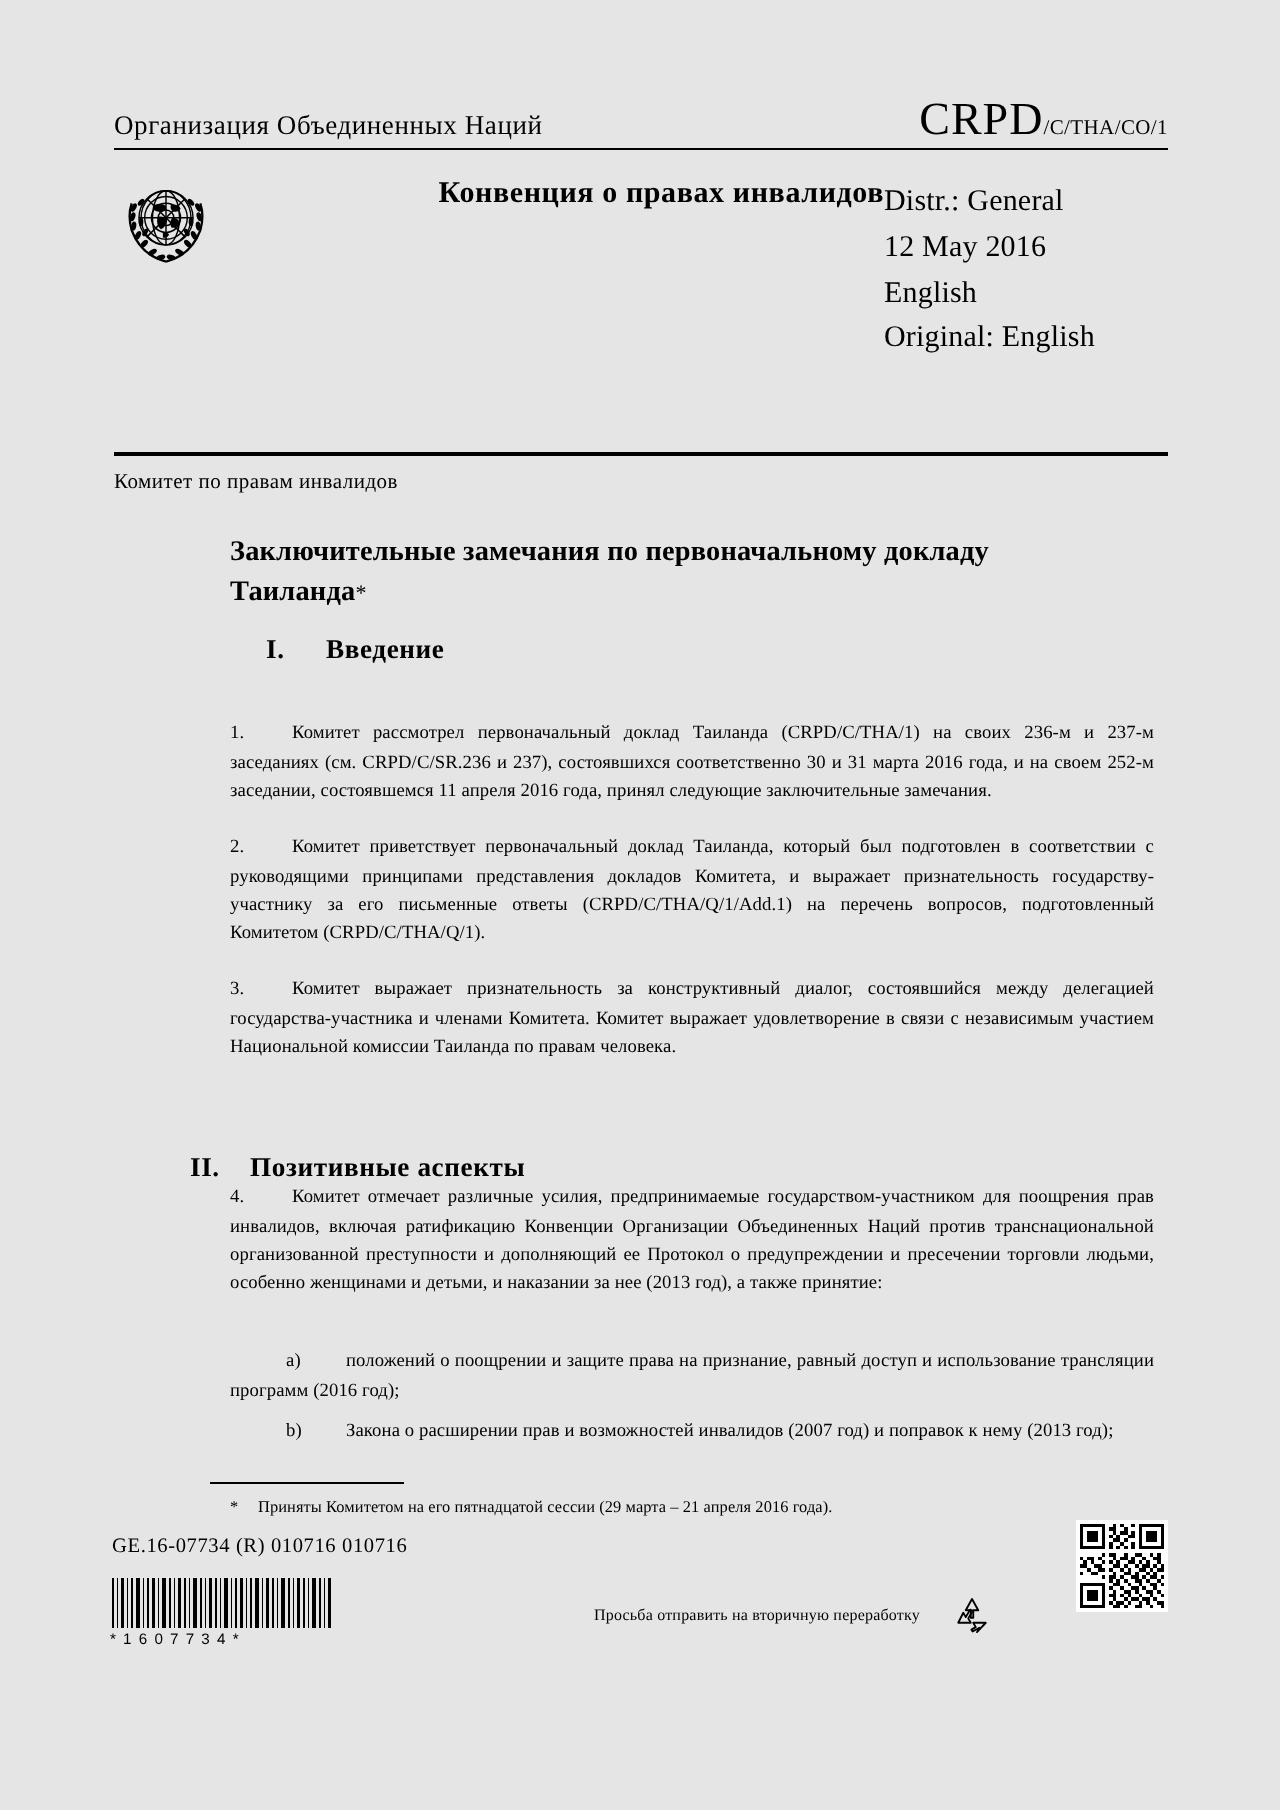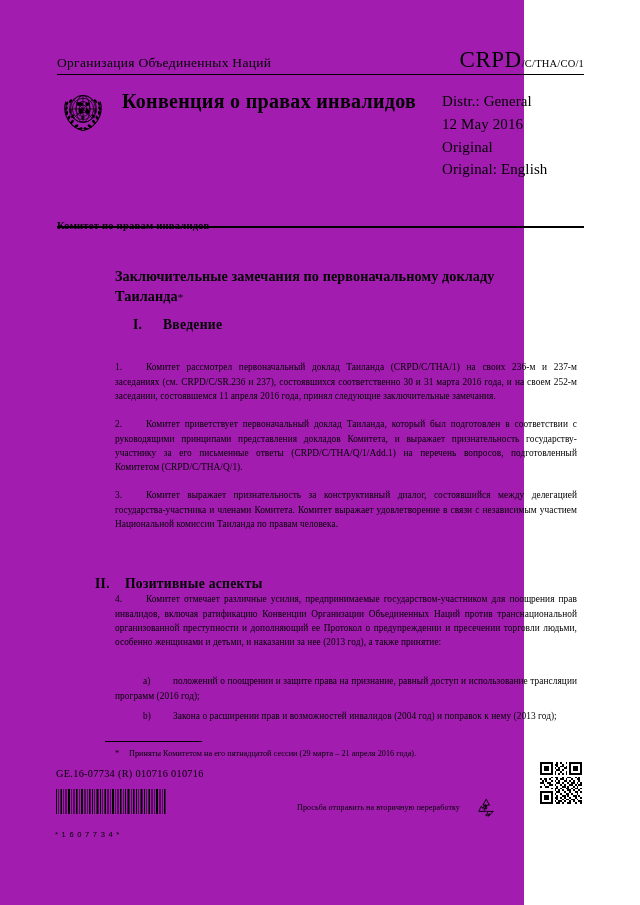--- a/index.html
+++ b/index.html
@@ -13,23 +13,23 @@
     height: 905px;
     position: relative;
     font-family: "Liberation Serif", "DejaVu Serif", serif;
     color: #000000;
     overflow: hidden;
   }
 
   .page {
     position: absolute;
     left: 0; top: 0;
-    width: 524px;
+    width: 640px;
     height: 905px;
-    background: #a21caf;
+    background: #e5e5e5;
   }
 
   
   .masthead {
     position: absolute;
     left: 57px;
     top: 48px;
     width: 527px;
   }
   .masthead-row1 {
@@ -71,25 +71,26 @@
   }
   .emblem {
     width: 52px;
     height: 52px;
     flex: 0 0 52px;
     margin-right: 13px;
     margin-top: 1px;
   }
   .conv-title {
     flex: 1 1 auto;
-    font-size: 20px;
+    font-size: 15px;
     font-weight: bold;
     line-height: 1.33;
     letter-spacing: 0.3px;
     padding-top: 4px;
+    text-align: right;
   }
   .distr-block {
     flex: 0 0 auto;
     width: 142px;
     font-size: 15px;
     line-height: 1.52;
     padding-top: 6px;
     letter-spacing: 0.1px;
   }
 
@@ -100,23 +101,23 @@
     top: 226px;
     width: 527px;
     height: 2.4px;
     background: #000;
   }
 
   
   .committee-name {
     position: absolute;
     left: 57px;
-    top: 220px;
+    top: 236px;
     font-size: 10.5px;
-    font-weight: bold;
+    font-weight: normal;
     letter-spacing: 0.25px;
   }
 
   .doc-title {
     position: absolute;
     left: 115px;
     top: 266px;
     width: 420px;
     font-size: 14.2px;
     font-weight: bold;
@@ -212,21 +213,21 @@
     width: 112px;
   }
   .barcode-bars {
     height: 25px;
     width: 112px;
     display: block;
   }
   .barcode-digits {
     font-size: 7.6px;
     letter-spacing: 3.6px;
-    margin-top: 16px;
+    margin-top: 1px;
     white-space: nowrap;
     font-family: "Liberation Sans", sans-serif;
   }
 
   .recycle-line {
     position: absolute;
     left: 297px;
     top: 797px;
     display: flex;
     align-items: center;
@@ -318,21 +319,21 @@
           <ellipse cx="74" cy="50" rx="4" ry="2.2" transform="rotate(88 74 50)"></ellipse>
           <ellipse cx="70" cy="60" rx="4" ry="2.2" transform="rotate(60 70 60)"></ellipse>
         </g>
       </svg>
 
       <div class="conv-title">Конвенция о правах инвалидов</div>
 
       <div class="distr-block">
         <div>Distr.: General</div>
         <div>12 May 2016</div>
-        <div>Original</div>
+        <div>English</div>
         <div>Original: English</div>
       </div>
     </div>
   </div>
 
   <div class="rule-thick"></div>
 
   <div class="committee-name">Комитет по правам инвалидов</div>
 
   <div class="doc-title">
@@ -361,21 +362,21 @@
 
   <p class="para" id="p4">
     <span class="num">4.</span><span>Комитет отмечает различные усилия, предпринимаемые государством-участником для поощрения прав инвалидов, включая ратификацию Конвенции Организации Объединенных Наций против транснациональной организованной преступности и дополняющий ее Протокол о предупреждении и пресечении торговли людьми, особенно женщинами и детьми, и наказании за нее (2013 год), а также принятие:</span>
   </p>
 
   <p class="para sub" id="p4a">
     <span class="num">a)</span><span>положений о поощрении и защите права на признание, равный доступ и использование трансляции программ (2016 год);</span>
   </p>
 
   <p class="para sub" id="p4b">
-    <span class="num">b)</span><span>Закона о расширении прав и возможностей инвалидов (2004 год) и поправок к нему (2013 год);</span>
+    <span class="num">b)</span><span>Закона о расширении прав и возможностей инвалидов (2007 год) и поправок к нему (2013 год);</span>
   </p>
 
   <div class="footnote-rule"></div>
   <div class="footnote">
     <span class="fn-mark">*</span><span>Приняты Комитетом на его пятнадцатой сессии (29 марта – 21 апреля 2016 года).</span>
   </div>
 
   <div class="jobnum">GE.16-07734 (R)  010716  010716</div>
 
   <div class="barcode-wrap">

